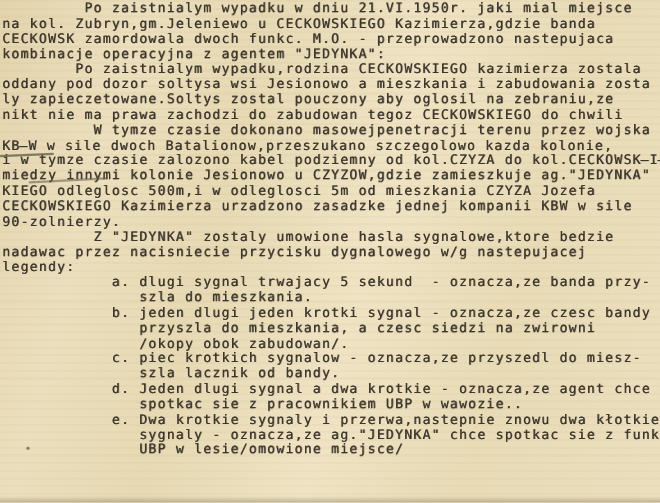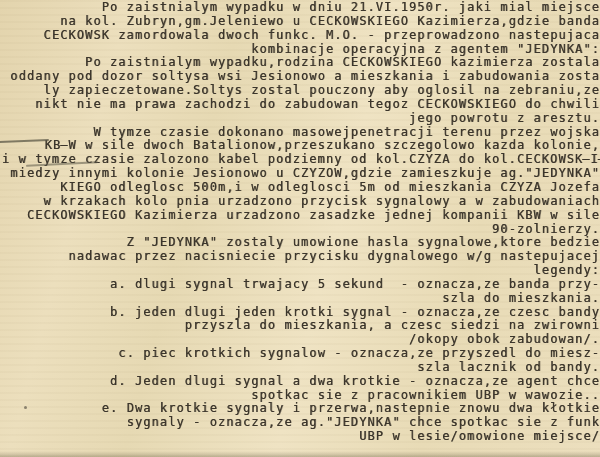--- a/index.html
+++ b/index.html
@@ -11,21 +11,20 @@
   }
   .page {
     position: relative;
     width: 600px;
     height: 457px;
     overflow: hidden;
     background-color: var(--paper, #e9dcb9);
     background-image:
       repeating-linear-gradient(0deg, rgba(120,100,60,0.035) 0px, rgba(120,100,60,0.035) 2px, rgba(255,255,255,0.0) 2px, rgba(255,255,255,0.0) 7px),
       linear-gradient(105deg, #e3d4ad 0%, #ecdfbd 18%, #e6d9b3 34%, #efe3c3 55%, #e8dbb6 75%, #ecdfbe 100%);
-    text-align: right;
   }
   .doc {
     position: absolute;
     top: 1px;
     left: 2px;
     width: 598px;
     font-family: "DejaVu Sans Mono", "Liberation Mono", monospace;
     font-size: 12px;
     line-height: 13.85px;
     letter-spacing: 1.08px;
@@ -83,27 +82,25 @@
 <div class="page">
   <div class="doc" id="doc">
       <div class="line">         Po zaistnialym wypadku w dniu 21.VI.1950r. jaki mial miejsce</div>
       <div class="line">na kol. Zubryn,gm.Jeleniewo u CECKOWSKIEGO Kazimierza,gdzie banda</div>
       <div class="line">CECKOWSK zamordowala dwoch funkc. M.O. - przeprowadzono nastepujaca</div>
       <div class="line">kombinacje operacyjna z agentem "JEDYNKA":</div>
       <div class="line">        Po zaistnialym wypadku,rodzina CECKOWSKIEGO kazimierza zostala</div>
       <div class="line">oddany pod dozor soltysa wsi Jesionowo a mieszkania i zabudowania zosta</div>
       <div class="line">ly zapieczetowane.Soltys zostal pouczony aby oglosil na zebraniu,ze</div>
       <div class="line">nikt nie ma prawa zachodzi do zabudowan tegoz CECKOWSKIEGO do chwili</div>
-      <div class="line">jego powrotu z aresztu.</div>
       <div class="line">          W tymze czasie dokonano masowejpenetracji terenu przez wojska</div>
       <div class="line">KB̶W w sile dwoch Batalionow,przeszukano szczegolowo kazda kolonie,</div>
       <div class="line">i w tymze czasie zalozono kabel podziemny od kol.CZYZA do kol.CECKOWSK̶I̶</div>
       <div class="line">miedzy innymi kolonie Jesionowo u CZYZOW,gdzie zamieszkuje ag."JEDYNKA"</div>
       <div class="line">KIEGO odleglosc 500m,i w odleglosci 5m od mieszkania CZYZA Jozefa</div>
-      <div class="line">w krzakach kolo pnia urzadzono przycisk sygnalowy a w zabudowaniach</div>
       <div class="line">CECKOWSKIEGO Kazimierza urzadzono zasadzke jednej kompanii KBW w sile</div>
       <div class="line">90-zolnierzy.</div>
       <div class="line">          Z "JEDYNKA" zostaly umowione hasla sygnalowe,ktore bedzie</div>
       <div class="line">nadawac przez nacisniecie przycisku dygnalowego w/g nastepujacej</div>
       <div class="line">legendy:</div>
       <div class="line">            a. dlugi sygnal trwajacy 5 sekund  - oznacza,ze banda przy-</div>
       <div class="line">               szla do mieszkania.</div>
       <div class="line">            b. jeden dlugi jeden krotki sygnal - oznacza,ze czesc bandy</div>
       <div class="line">               przyszla do mieszkania, a czesc siedzi na zwirowni</div>
       <div class="line">               /okopy obok zabudowan/.</div>

